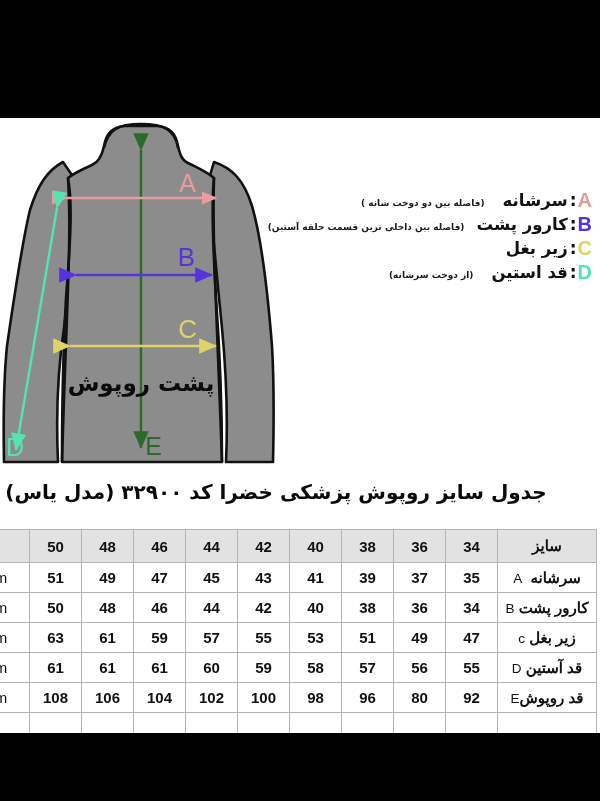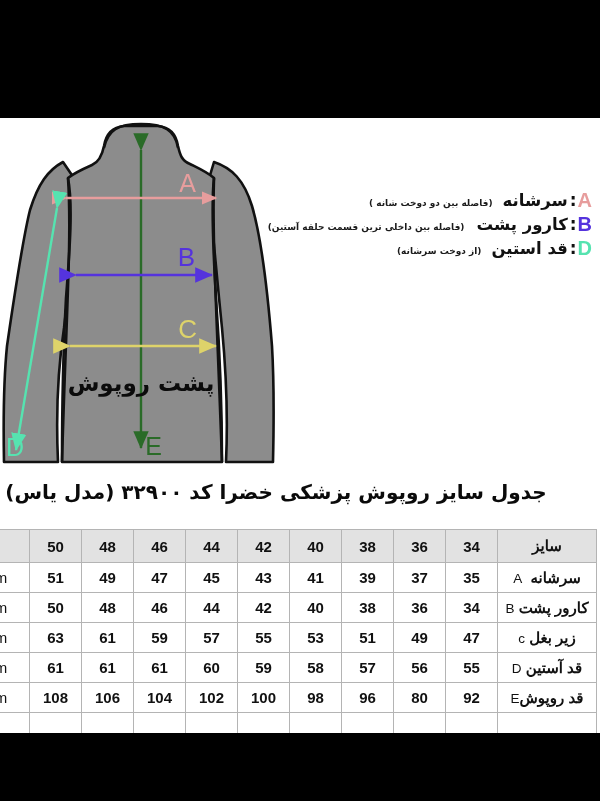--- a/index.html
+++ b/index.html
@@ -84,21 +84,21 @@
     font-size: 16.5px;
     font-weight: bold;
     color: #111111;
     font-family: "DejaVu Sans", sans-serif;
   }
   .legend-note {
     font-size: 9px;
     font-weight: bold;
     color: #1a1a1a;
     font-family: "DejaVu Sans", sans-serif;
-    margin-right: 10px;
+    margin-right: 18px;
   }
   .legend-note.tight { margin-right: 12px; letter-spacing: 0px; }
 
   
   .chart-title {
     position: absolute;
     left: 0;
     top: 362px;
     width: 552px;
     text-align: center;
@@ -253,20 +253,23 @@
     <div class="legend">
 
       <div class="legend-row">
         <span class="legend-letter" style="color:#e79d9d">A</span><span class="legend-colon">:</span><span class="legend-main">سرشانه</span><span class="legend-note">(فاصله بين دو دوخت شانه )</span>
       </div>
 
       <div class="legend-row">
         <span class="legend-letter" style="color:#5533dd">B</span><span class="legend-colon">:</span><span class="legend-main">کارور پشت</span><span class="legend-note tight">(فاصله بين داخلى ترين قسمت حلقه آستين)</span>
       </div>
 
+      <div class="legend-row">
+        <span class="legend-letter" style="color:#ded36a">C</span><span class="legend-colon">:</span><span class="legend-main">زیر بغل</span>
+      </div>
 
       <div class="legend-row">
         <span class="legend-letter" style="color:#56e3b0">D</span><span class="legend-colon">:</span><span class="legend-main">قد استین</span><span class="legend-note">(از دوخت سرشانه)</span>
       </div>
 
 
     </div>
 
     <div class="chart-title">جدول سایز روپوش پزشکی خضرا  کد ۳۲۹۰۰ (مدل یاس)</div>
 

